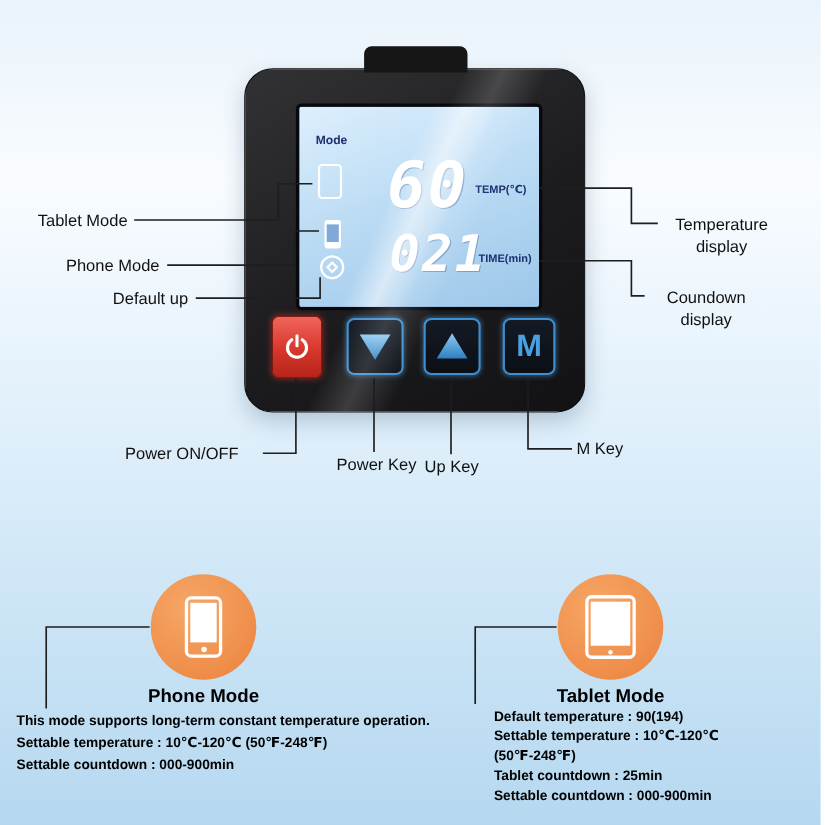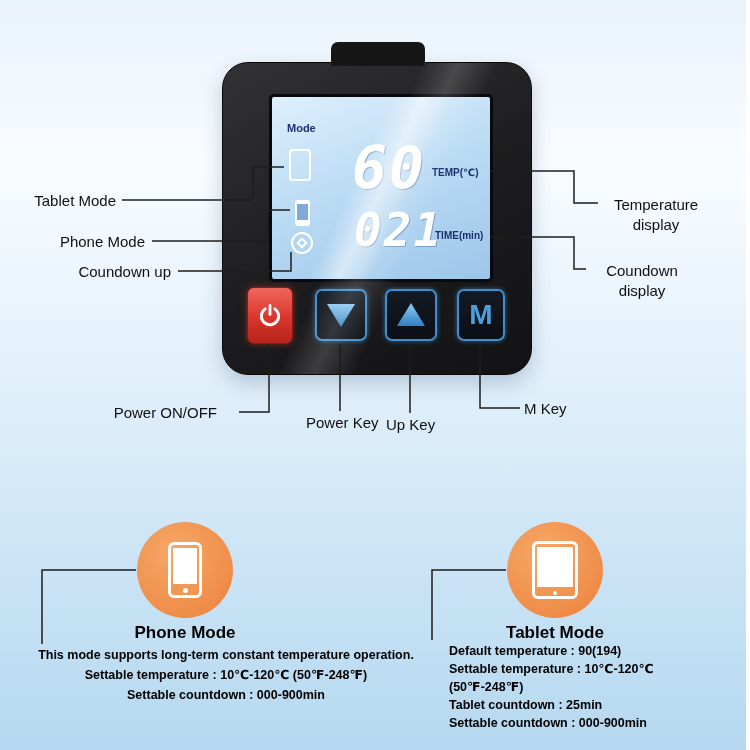--- a/index.html
+++ b/index.html
@@ -88,21 +88,21 @@
   .big-tablet .scr { position:absolute; left:2px; right:2px; top:3px; bottom:9px; background:#fff; }
   .big-tablet .dot { position:absolute; left:50%; bottom:1px; width:4px; height:4px;
     margin-left:-2px; background:#fff; border-radius:50%; }
 
   .section-title { position:absolute; width:160px; text-align:center; font-size:17px;
     font-weight:bold; color:#000; z-index:2; }
   .title-phone  { left:105px; top:623px; }
   .title-tablet { left:475px; top:623px; }
 
   .section-text { position:absolute; font-size:12.5px; font-weight:600; color:#000; z-index:2; }
-  .text-phone  { left:25px;  top:645px; width:402px; line-height:20px;text-align:center; }
+  .text-phone  { left:15px;  top:645px; width:402px; line-height:20px; }
   .text-tablet { left:449px; top:642px; width:280px; line-height:18px; }
 </style>
 </head>
 <body>
 
 <div class="stage">
 
   <svg class="lines" width="750" height="750">
     <polyline points="122,200 253,200 253,167 284,167"></polyline>
     <polyline points="152,241 268,241 268,210 290,210"></polyline>
@@ -169,21 +169,21 @@
 
     <button class="btn btn-key btn-m">
       <span class="m-glyph">M</span>
     </button>
 
     <div class="device-shine"></div>
   </div>
 
   <div class="callout lbl-tablet">Tablet Mode</div>
   <div class="callout lbl-phone">Phone Mode</div>
-  <div class="callout lbl-heating">Coundown up</div>
+  <div class="callout lbl-heating">Default up</div>
   <div class="callout lbl-count">Coundown display</div>
   <div class="callout lbl-temp">Temperature display</div>
   <div class="callout lbl-power">Power ON/OFF</div>
   <div class="callout lbl-down">Power Key</div>
   <div class="callout lbl-up">Up Key</div>
   <div class="callout lbl-m">M Key</div>
 
   <div class="mode-circle circle-phone">
     <span class="big-phone">
         <span class="scr"></span>

